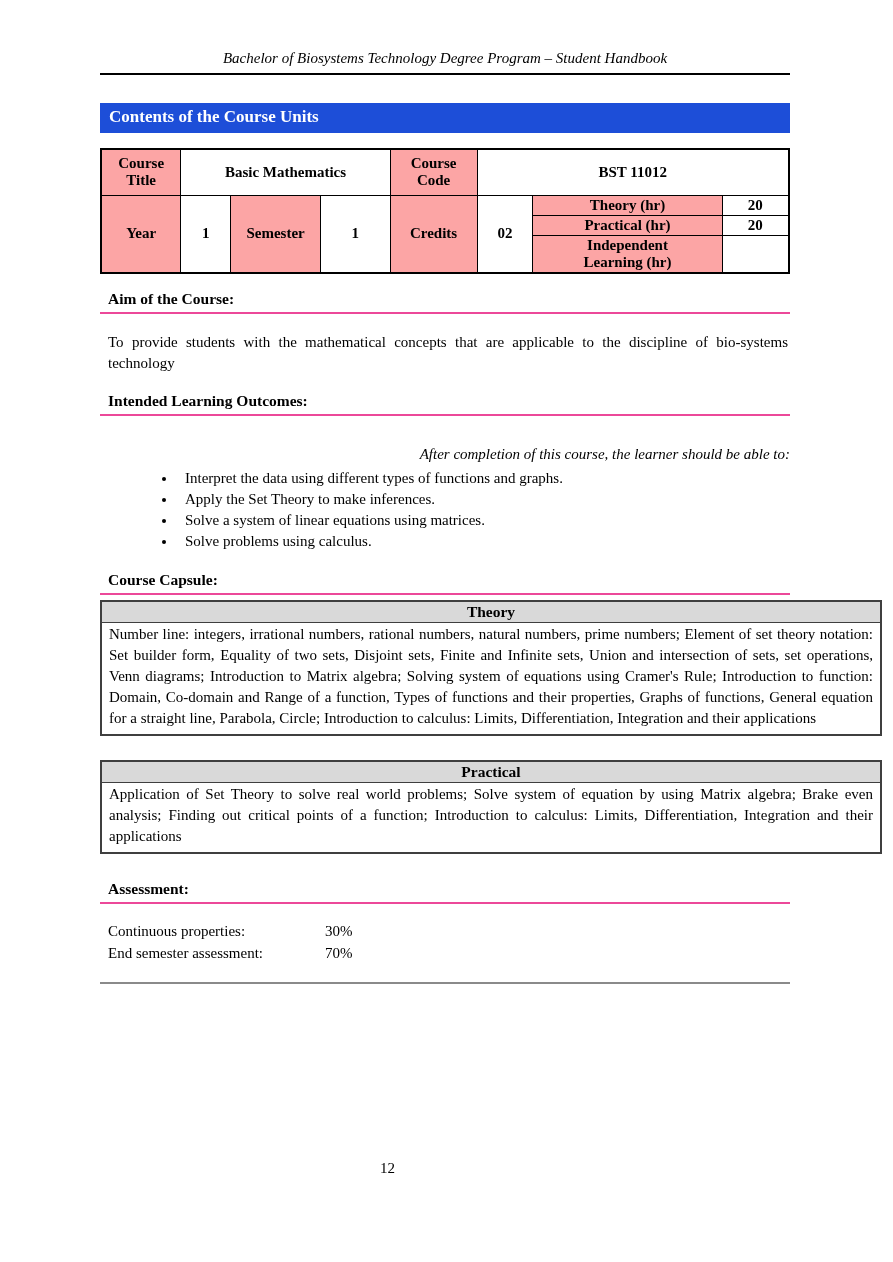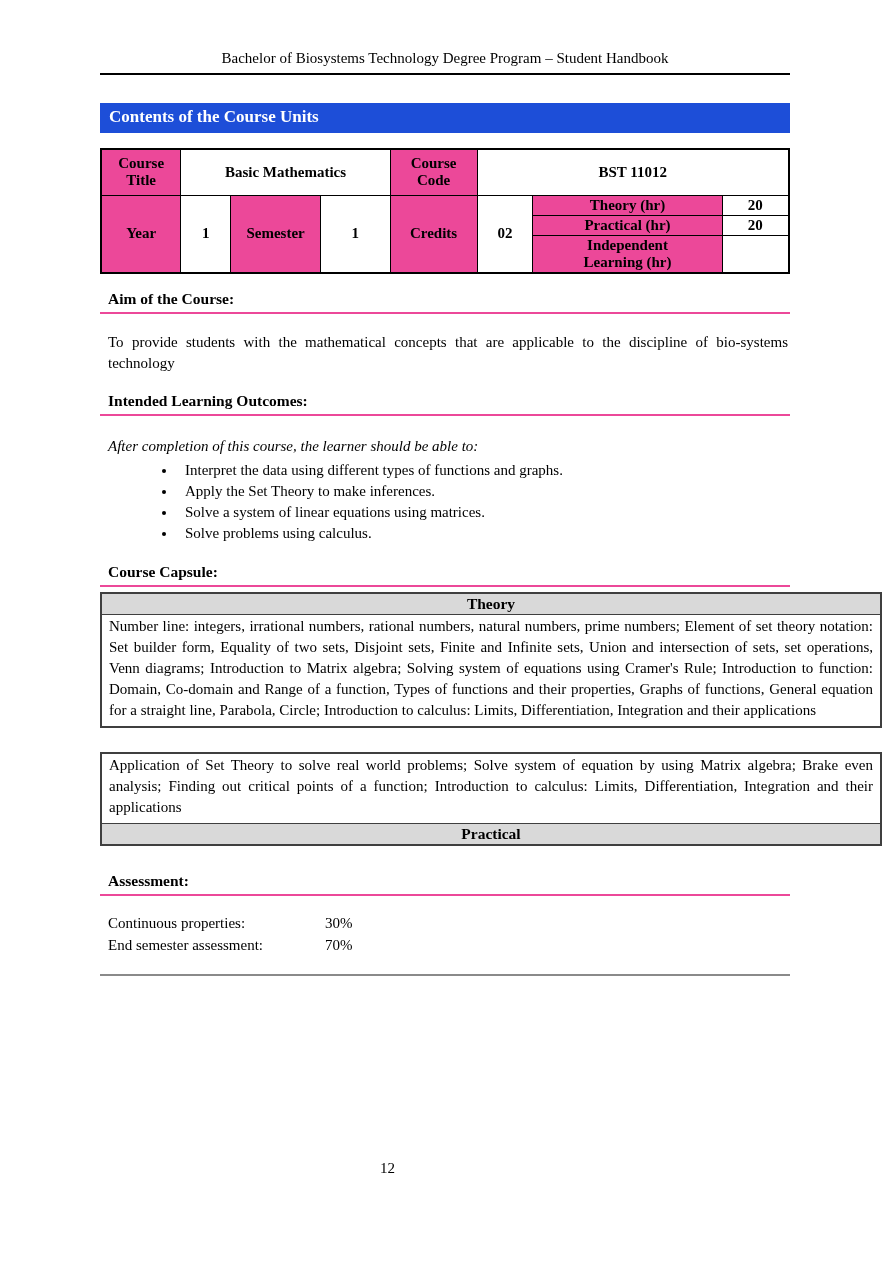--- a/index.html
+++ b/index.html
@@ -7,55 +7,55 @@
   body {
     width:893px; height:1262px; background:#ffffff; color:#000;
     font-family:"Liberation Serif", serif; font-size:15px;
     position:relative; overflow:hidden;
   }
   .content { width:690px; margin-left:100px; }
 
   
   .doc-header {
     padding-top:50px; padding-bottom:6px; text-align:center;
-    font-size:15px; border-bottom:2px solid #000;
+    font-style:italic; font-size:15px; border-bottom:2px solid #000;
   }
 
   
   .banner {
     margin-top:28px; background:#1d4ed8; color:#fff;
     font-weight:bold; font-size:17px; padding:4px 9px 6px 9px;
   }
 
   
   table.course { width:690px; border-collapse:collapse; margin-top:15px; border:2px solid #000; }
   table.course td {
     border:1px solid #000; text-align:center; vertical-align:middle;
     font-weight:bold; font-size:15px; padding:1px 3px;
   }
-  td.gray { background:#ec4899; }
+  td.gray { background:#fca5a5; }
   .pre { white-space:pre-line; }
   tr.r1 td { height:46px; }
   tr.sub td { height:20px; }
 
   
   .sect-head {
     font-weight:bold; font-size:15.5px; padding:0 0 4px 8px;
     border-bottom:2px solid #ec4899;
   }
   .mt16 { margin-top:16px; }
   .mt18 { margin-top:18px; }
   .mt20 { margin-top:20px; }
   .mt26 { margin-top:26px; }
 
   .para {
     margin-top:18px; padding-left:8px; padding-right:2px;
     text-align:justify; line-height:21px;
   }
-  .ilo-intro { margin-top:20px; padding-left:8px; font-style:italic; line-height:21px; }
+  .ilo-intro { margin-top:28px; padding-left:8px; font-style:italic; line-height:21px;text-align:right; }
   ul.ilo-list { margin:3px 0 0 0; padding-left:77px; }
   ul.ilo-list li { line-height:20px; margin-bottom:1px; padding-left:8px; }
 
   
   table.capsule { width:782px; border-collapse:collapse; border:2px solid #3f3f3f; }
   table.capsule { margin-top:5px; }
   table.capsule.practical { margin-top:24px; }
   table.capsule th {
     background:#d9d9d9; border:1px solid #3f3f3f;
     font-size:15.5px; font-weight:bold; padding:1px 2px;
@@ -148,24 +148,24 @@
     </tr>
     <tr>
       <td>Number line: integers, irrational numbers, rational numbers, natural numbers, prime numbers; Element of set theory notation: Set builder form, Equality of two sets, Disjoint sets, Finite and Infinite sets, Union and intersection of sets, set operations, Venn diagrams; Introduction to Matrix algebra; Solving system of equations using Cramer's Rule; Introduction to function: Domain, Co-domain and Range of a function, Types of functions and their properties, Graphs of functions, General equation for a straight line, Parabola, Circle; Introduction to calculus: Limits, Differentiation, Integration and their applications</td>
     </tr>
   </tbody>
     </table>
 
   <table class="capsule practical">
     <tbody>
         <tr>
-      <td>Application of Set Theory to solve real world problems; Solve system of equation by using Matrix algebra; Brake even analysis; Finding out critical points of a function; Introduction to calculus: Limits, Differentiation, Integration and their applications</td>
+      <th>Practical</th>
     </tr>
     <tr>
-      <th>Practical</th>
+      <td>Application of Set Theory to solve real world problems; Solve system of equation by using Matrix algebra; Brake even analysis; Finding out critical points of a function; Introduction to calculus: Limits, Differentiation, Integration and their applications</td>
     </tr>
   </tbody>
     </table>
 
   <div class="sect-head mt26">Assessment:</div>
   <div class="assess-row first">
     <span class="assess-label">Continuous properties:</span><span>30%</span>
   </div>
   <div class="assess-row">
     <span class="assess-label">End semester assessment:</span><span>70%</span>

